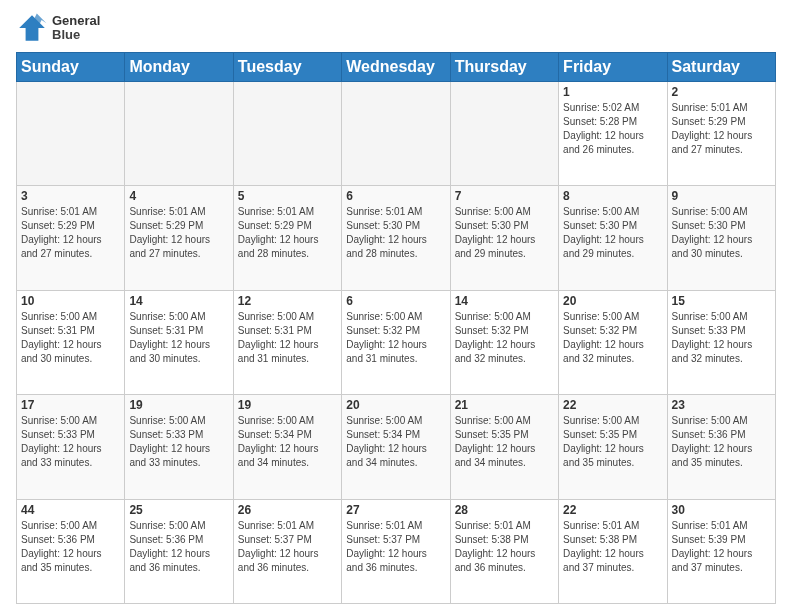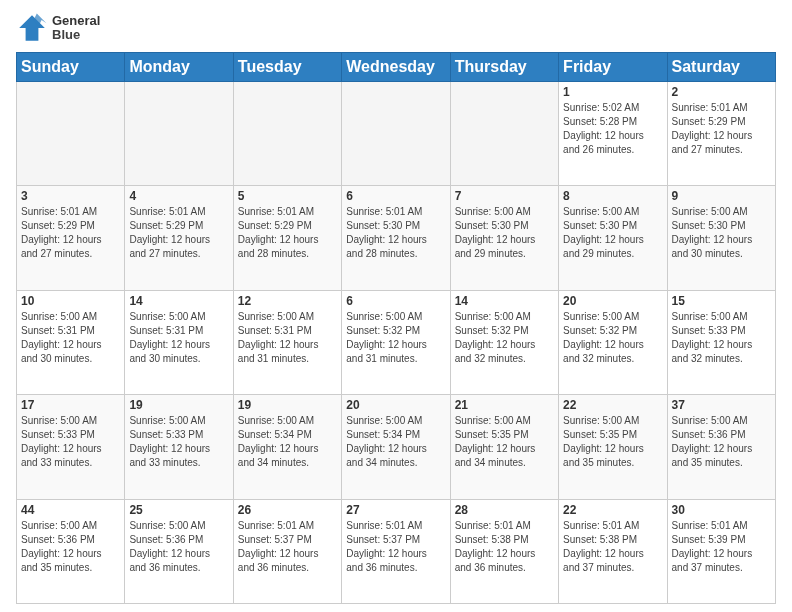--- a/index.html
+++ b/index.html
@@ -269,21 +269,21 @@
 Sunset: 5:35 PM
 Daylight: 12 hours and 34 minutes.</div>
           </td>
           <td>
             <span class="day-num">22</span>
             <div class="day-info" style="white-space: pre-line;">Sunrise: 5:00 AM
 Sunset: 5:35 PM
 Daylight: 12 hours and 35 minutes.</div>
           </td>
           <td>
-            <span class="day-num">37</span>
+            <span class="day-num">23</span>
             <div class="day-info" style="white-space: pre-line;">Sunrise: 5:00 AM
 Sunset: 5:36 PM
 Daylight: 12 hours and 35 minutes.</div>
           </td>
         </tr>
         <tr>
           <td>
             <span class="day-num">44</span>
             <div class="day-info" style="white-space: pre-line;">Sunrise: 5:00 AM
 Sunset: 5:36 PM

